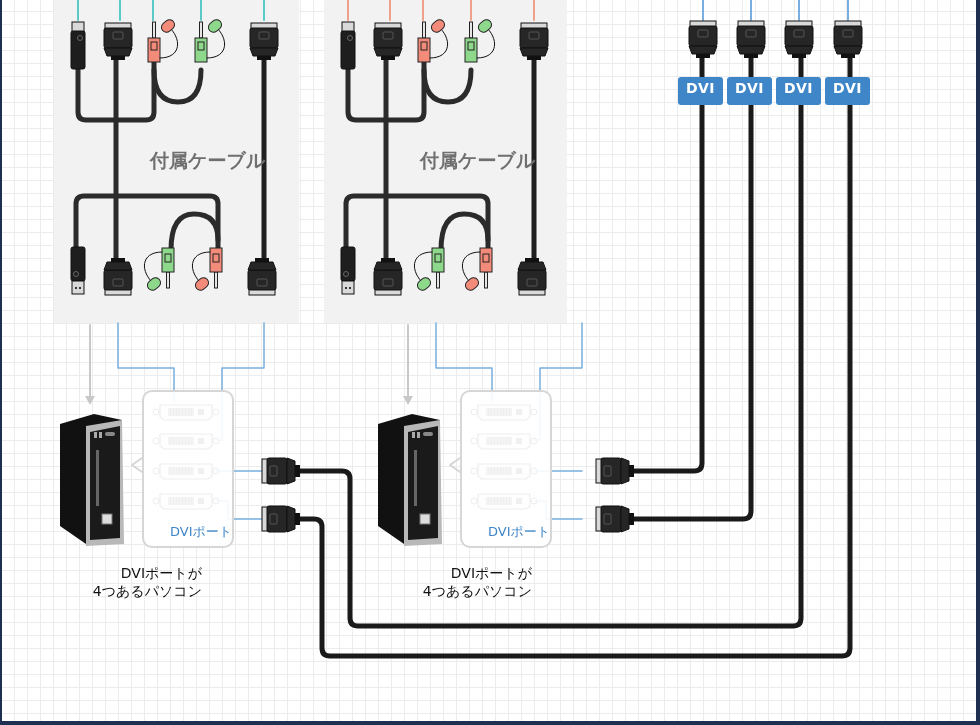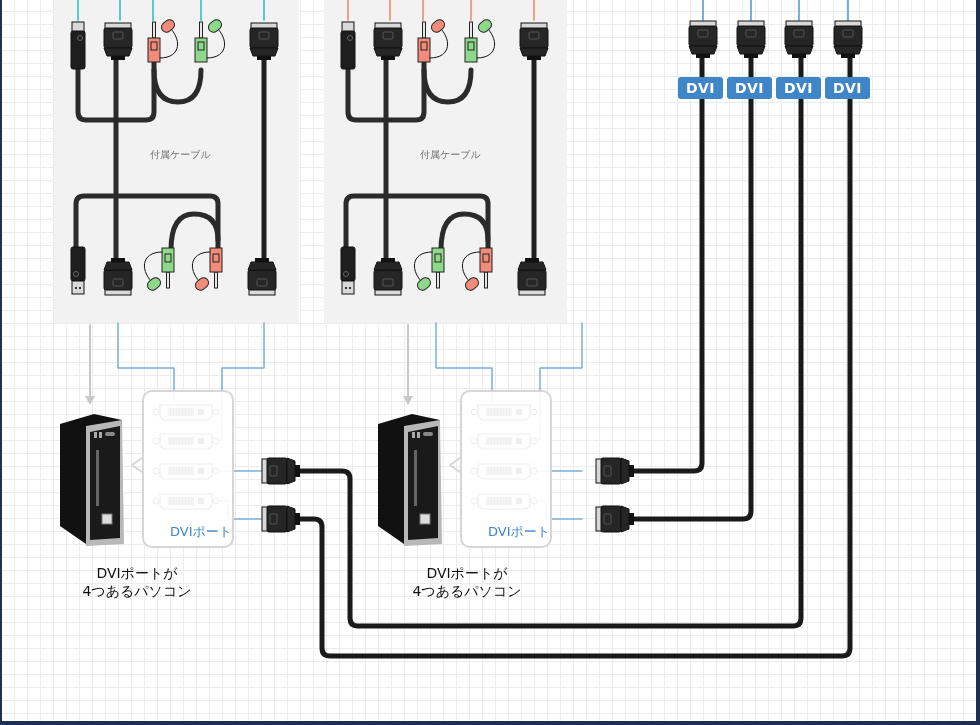--- a/index.html
+++ b/index.html
@@ -4,25 +4,25 @@
 <style>
   html,body{margin:0;padding:0;}
   body{width:980px;height:725px;overflow:hidden;background:#1f2f52;position:relative;font-family:"DejaVu Sans","Liberation Sans",sans-serif;}
   #stage{position:absolute;left:2px;top:0;width:974px;height:721px;
     background-color:#ffffff;
     background-image:
       linear-gradient(to right,#ececec 1px,transparent 1px),
       linear-gradient(to bottom,#ececec 1px,transparent 1px);
     background-size:13px 13px;background-position:-1px -2px;overflow:hidden;}
   .panel{position:absolute;background:#f2f2f2;}
-  .lbl{position:absolute;font-size:10px;color:#6f6f6f;white-space:nowrap;}
-  .caption{position:absolute;font-size:14px;color:#111;text-align:center;line-height:18px;white-space:nowrap;}
+  .lbl{position:absolute;font-size:19px;color:#6f6f6f;white-space:nowrap;font-weight:bold;}
+  .caption{position:absolute;font-size:14px;color:#111;text-align:right;line-height:18px;white-space:nowrap;}
   .portbox{position:absolute;border:2px solid #d6d6d6;border-radius:10px;background:rgba(255,255,255,0.92);}
   .portlbl{position:absolute;font-size:13px;color:#3f86c9;white-space:nowrap;margin-left:13px;}
-  .badge{position:absolute;background:#3f86c9;color:#fff;font-size:14px;border-radius:3px;width:45px;height:22px;line-height:22px;text-align:center;font-weight:bold;letter-spacing:0.5px;}
+  .badge{position:absolute;background:#3f86c9;color:#fff;font-size:14px;border-radius:3px;width:45px;height:28px;line-height:22px;text-align:center;font-weight:bold;letter-spacing:0.5px;}
   svg{position:absolute;left:0;top:0;}
 </style>
 </head>
 <body>
 
 <div id="stage">
 
   <div class="panel" style="left:52px;top:0;width:245px;height:323px;"></div>
   <div class="panel" style="left:322px;top:0;width:243px;height:323px;"></div>
 

